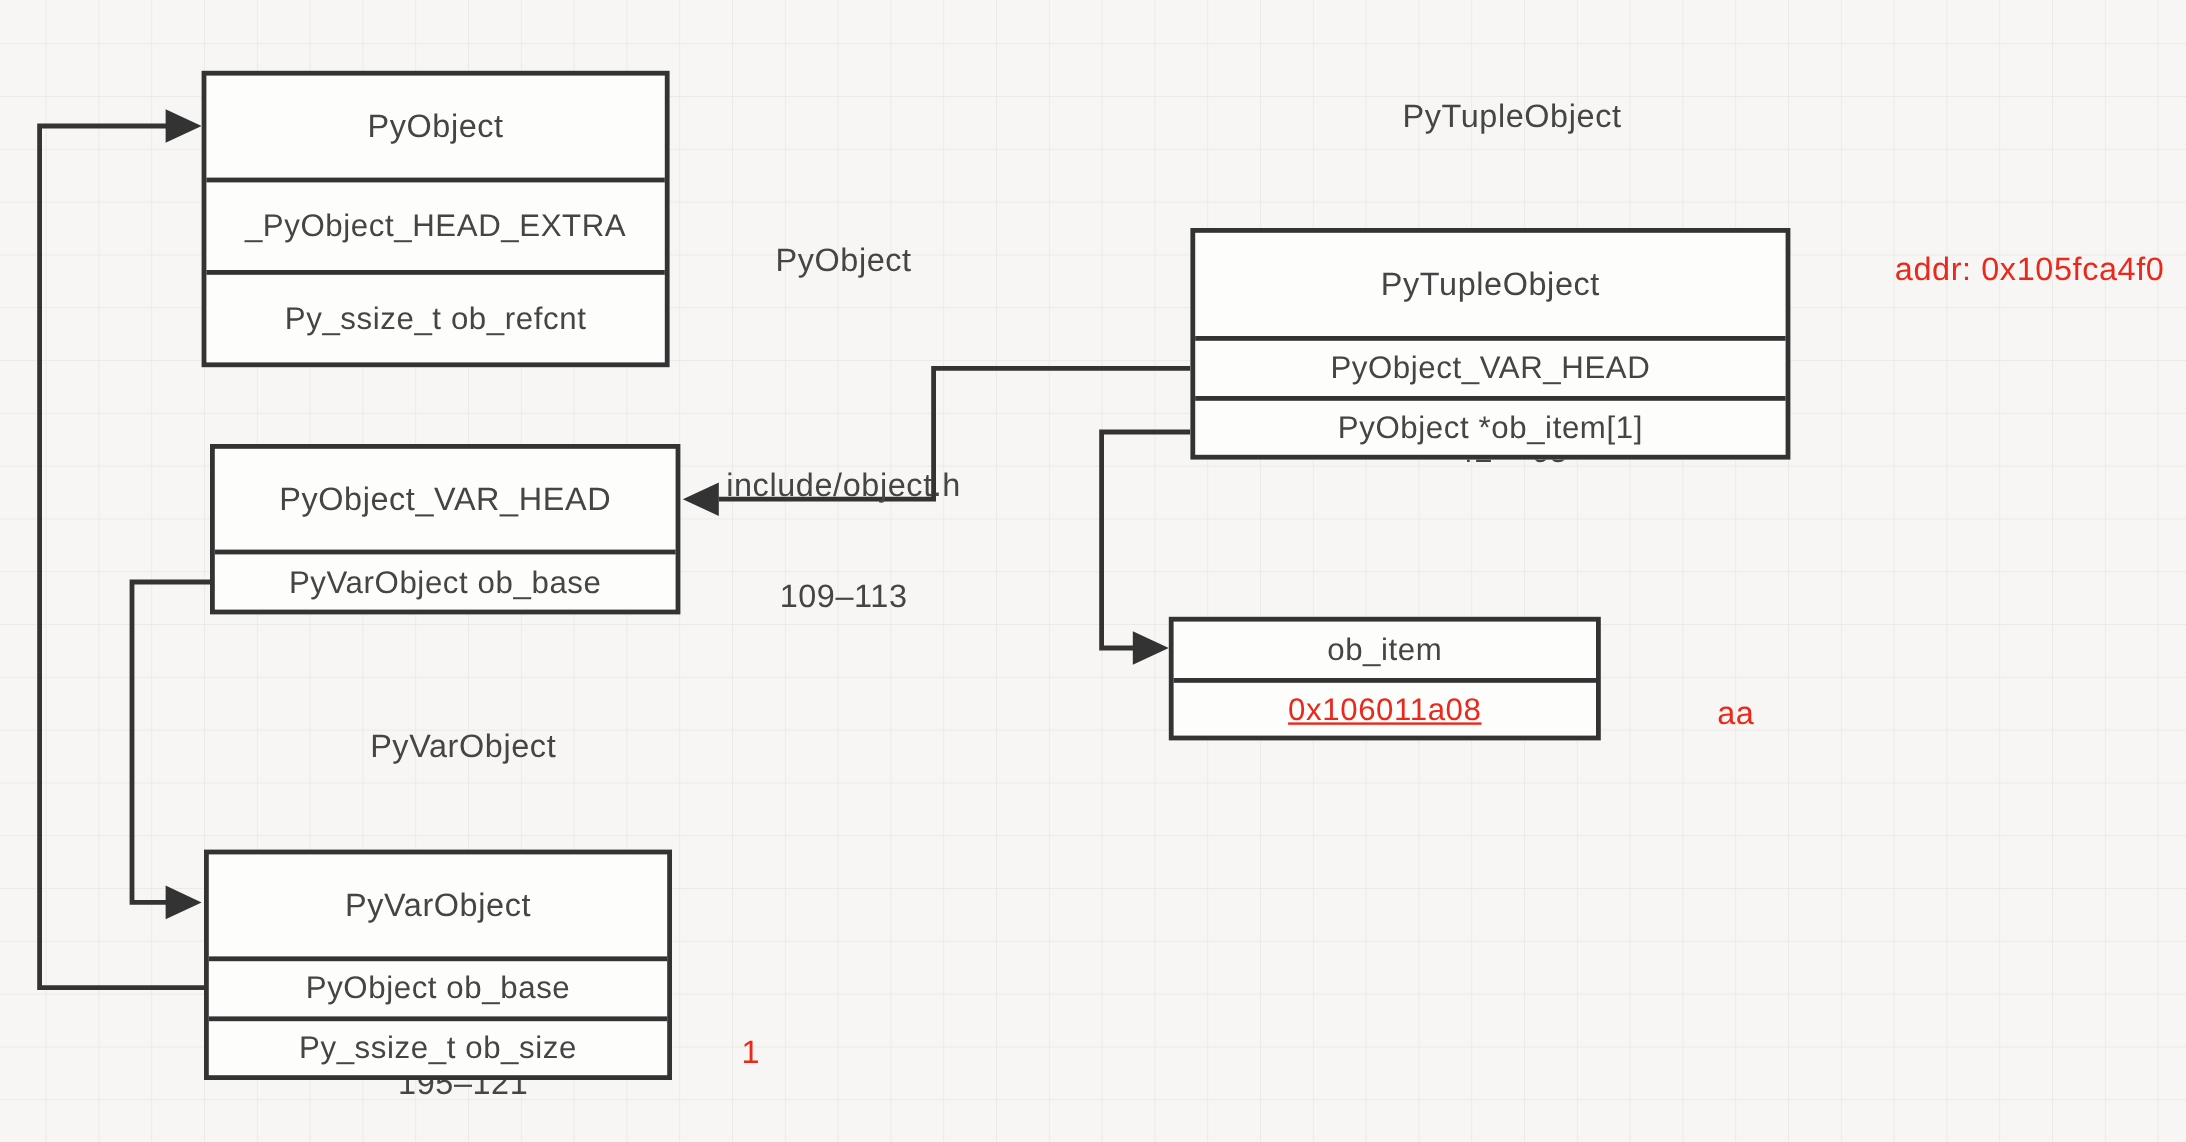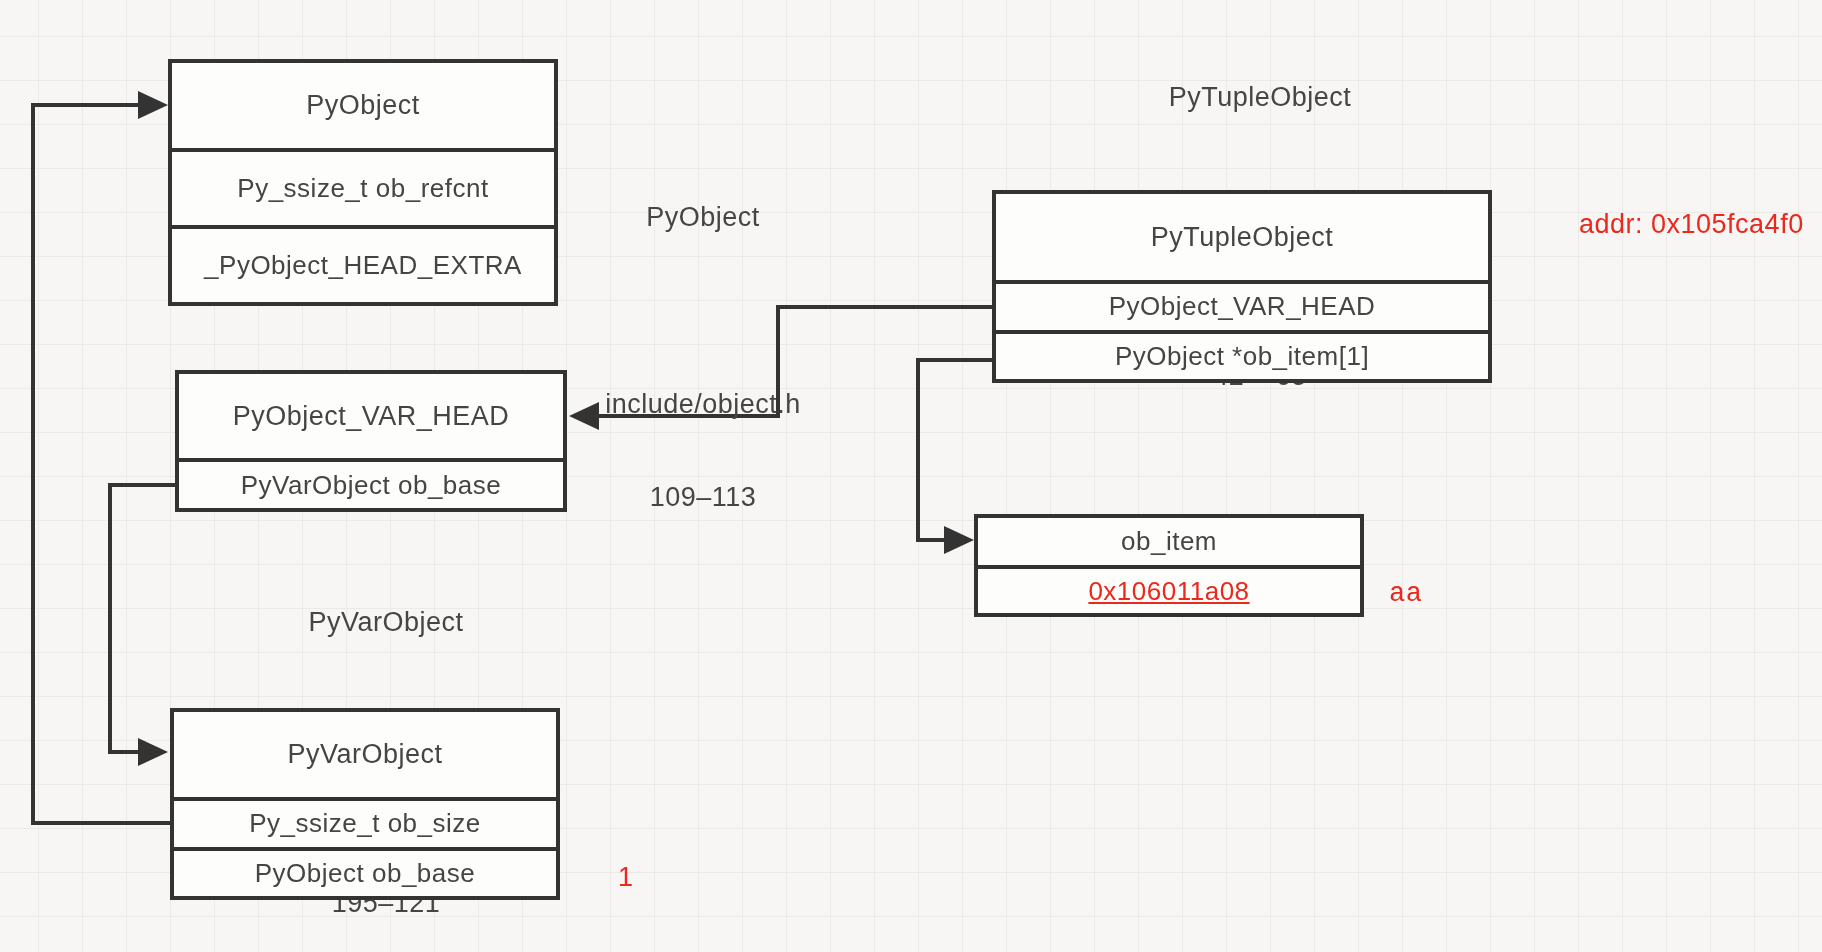--- a/index.html
+++ b/index.html
@@ -68,22 +68,22 @@
 
     <path d="M992 307 H778 V416 H599" fill="none" stroke="#333333" stroke-width="4"></path>
     <polygon points="569,416 599,402 599,430" fill="#333333"></polygon>
 
     <path d="M992 360 H918 V540 H946" fill="none" stroke="#333333" stroke-width="4"></path>
     <polygon points="974,540 944,526 944,554" fill="#333333"></polygon>
   </svg>
 
   <div class="struct-box" style="left:168px;top:59px;width:390px;height:247px;">
     <div class="box-header" style="height:85px;">PyObject</div>
+    <div class="box-row">_PyObject_HEAD_EXTRA</div>
     <div class="box-row">Py_ssize_t ob_refcnt</div>
-    <div class="box-row">_PyObject_HEAD_EXTRA</div>
   </div>
 
   <div class="note" style="left:563px;top:140px;width:280px;">
     <span class="line">PyObject</span>
     <span class="line" style="height:32px;"></span>
     <span class="line">include/object.h</span>
     <span class="line">109–113</span>
   </div>
 
   <div class="note" style="left:1040px;top:20px;width:440px;">
@@ -106,26 +106,26 @@
     <div class="box-row">PyVarObject ob_base</div>
   </div>
 
   <div class="note" style="left:246px;top:545px;width:280px;">
     <span class="line">PyVarObject</span>
     <span class="line" style="height:33px;"></span>
     <span class="line">include/object.h</span>
     <span class="line">195–121</span>
   </div>
 
-  <div class="struct-box" style="left:974px;top:514px;width:390px;height:103px;">
+  <div class="struct-box" style="left:974px;top:514px;width:360px;height:103px;">
     <div class="box-header" style="height:47px;font-size:26px;">ob_item</div>
     <div class="box-row red">0x106011a08</div>
   </div>
-  <div class="red-note" style="left:1389px;top:579px;font-family:Liberation Mono, monospace;">aa</div>
+  <div class="red-note" style="left:1431px;top:579px;">aa</div>
 
   <div class="struct-box" style="left:170px;top:708px;width:390px;height:192px;">
     <div class="box-header" style="height:85px;">PyVarObject</div>
+    <div class="box-row">PyObject ob_base</div>
     <div class="box-row">Py_ssize_t ob_size</div>
-    <div class="box-row">PyObject ob_base</div>
   </div>
   <div class="red-note" style="left:618px;top:862px;">1</div>
 
 </div>
 
 </body></html>

